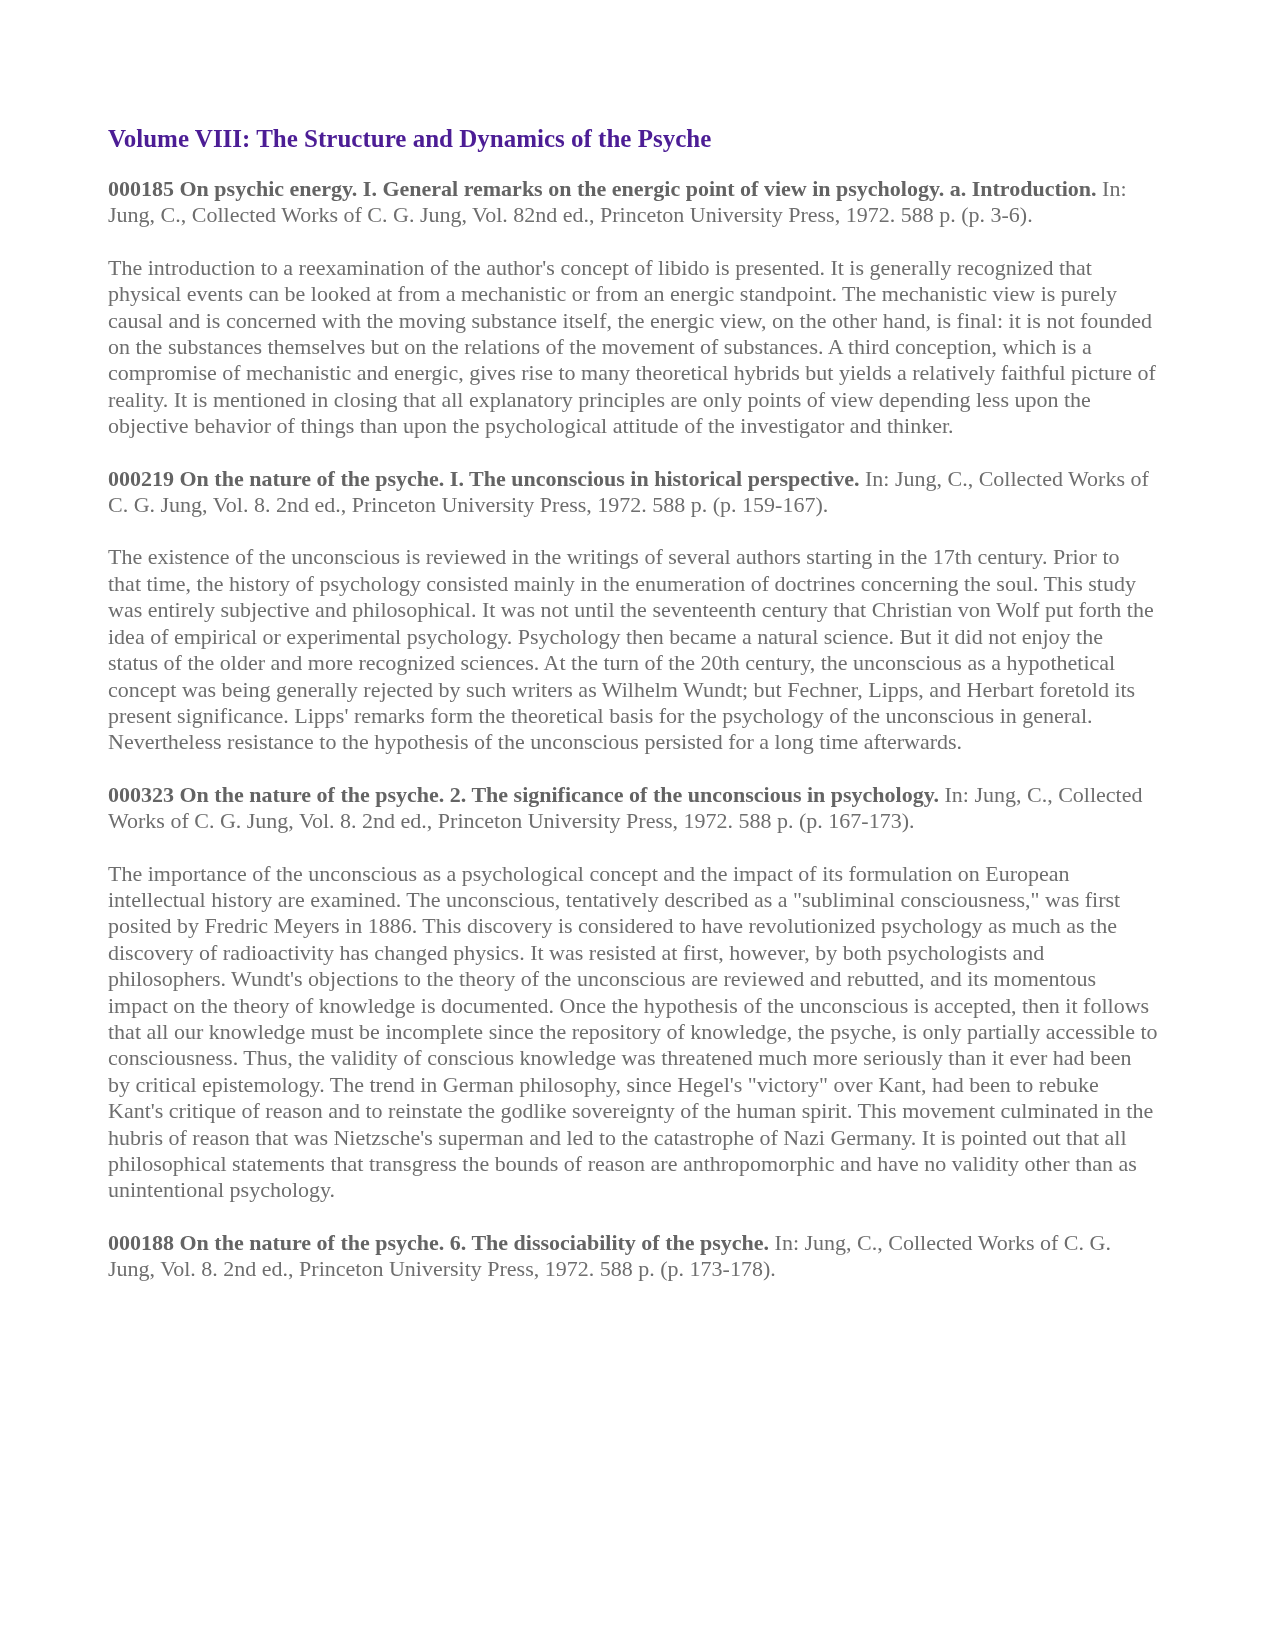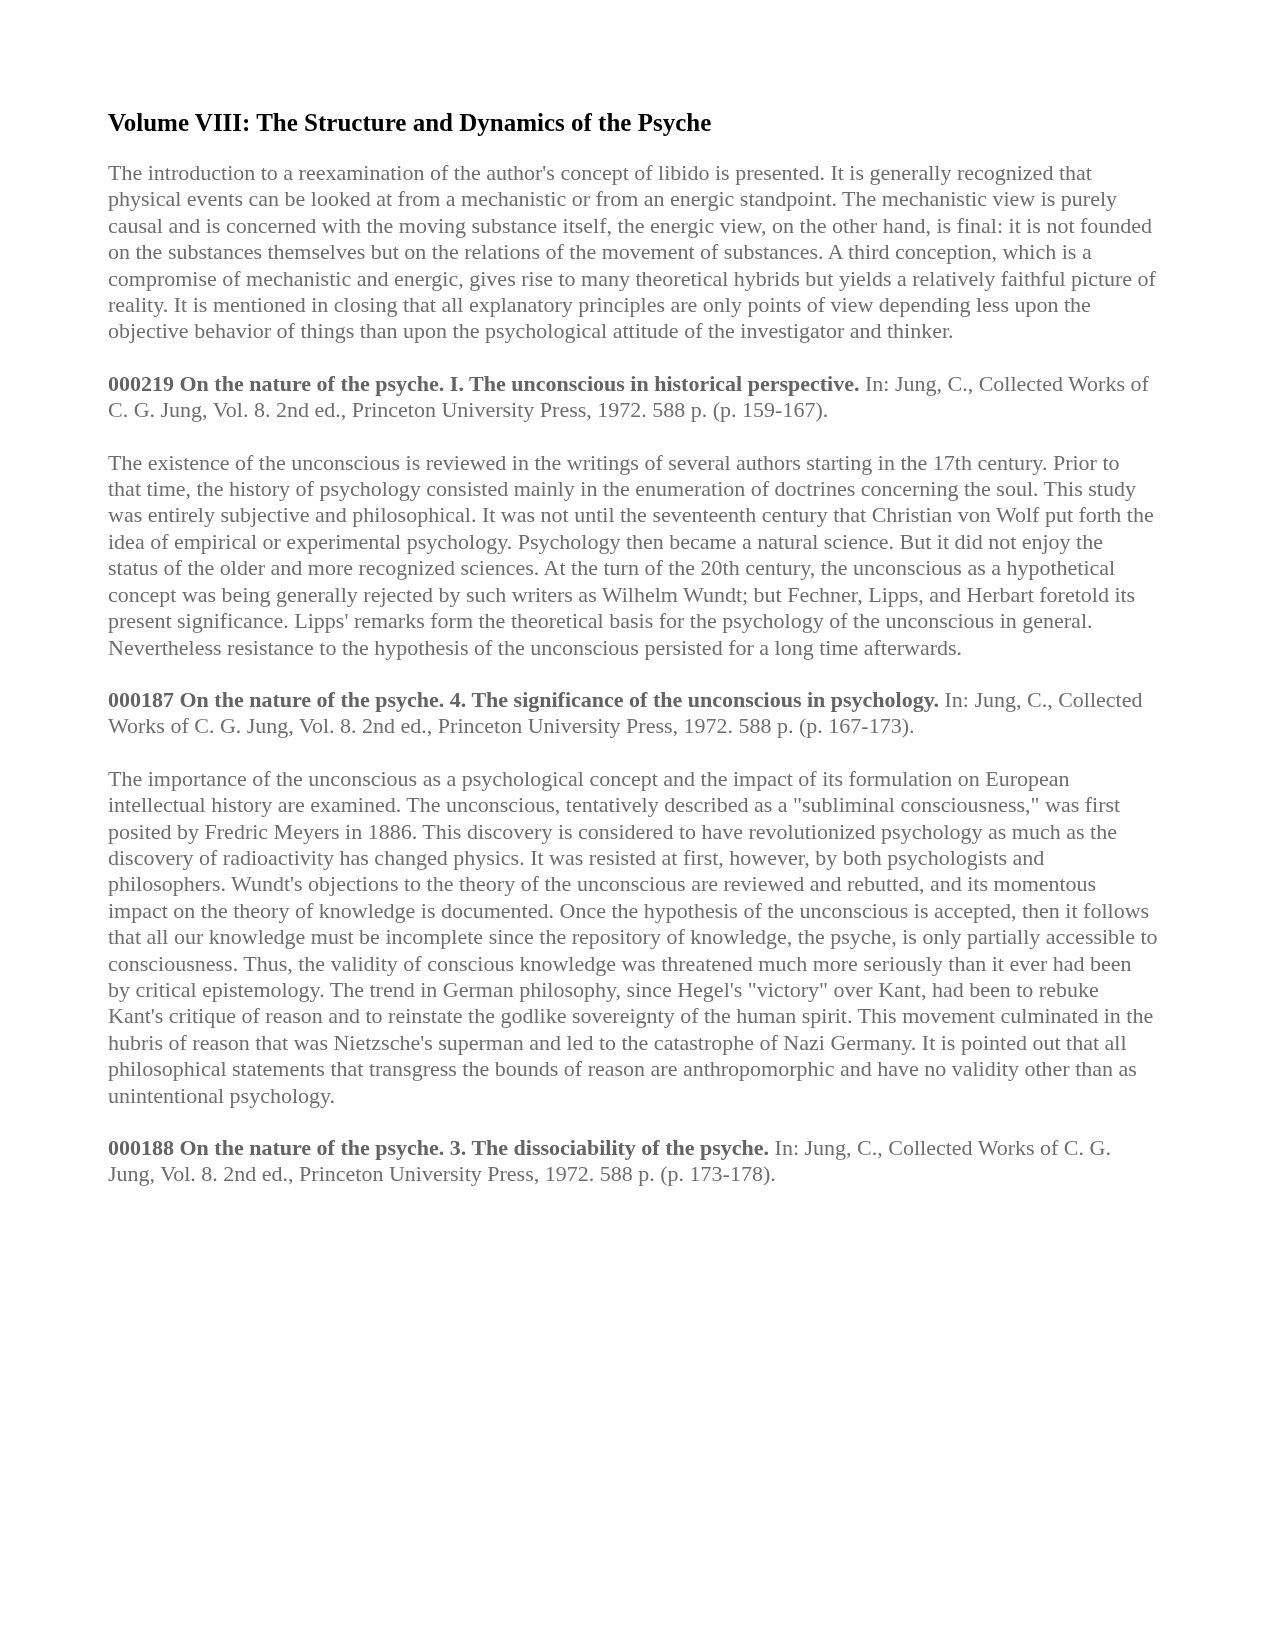--- a/index.html
+++ b/index.html
@@ -18,22 +18,22 @@
     .page {
       position: absolute;
       left: 108px;
       top: 108px;
       width: 1050px;
     }
     .volume-title {
       font-size: 25px;
       font-weight: bold;
       line-height: 30px;
-      margin: 0 0 22px 0;
-      color: #000000;
+      margin: 16px 0 22px 0;
+      color: #4c1d95;
     }
     .entry {
       margin: 0;
     }
     .citation, .abstract {
       font-size: 22px;
       line-height: 26.4px;
       margin: 0 0 26px 0;
       color: #6e6e6e;
     }
@@ -42,29 +42,30 @@
       color: #646464;
     }
   </style>
 </head>
 <body>
 
 <div class="page">
   <h1 class="volume-title">Volume VIII: The Structure and Dynamics of the Psyche</h1>
 
   <div class="entry">
+    <p class="citation"><span class="entry-heading">000185 On psychic energy. I. General remarks on the energic point of view in psychology. a. Introduction.</span><span> In: Jung, C., Collected Works of C. G. Jung, Vol. 82nd ed., Princeton University Press, 1972. 588 p. (p. 3-6).</span></p>
     <p class="abstract">The introduction to a reexamination of the author's concept of libido is presented. It is generally recognized that physical events can be looked at from a mechanistic or from an energic standpoint. The mechanistic view is purely causal and is concerned with the moving substance itself, the energic view, on the other hand, is final: it is not founded on the substances themselves but on the relations of the movement of substances. A third conception, which is a compromise of mechanistic and energic, gives rise to many theoretical hybrids but yields a relatively faithful picture of reality. It is mentioned in closing that all explanatory principles are only points of view depending less upon the objective behavior of things than upon the psychological attitude of the investigator and thinker.</p>
   </div>
 
   <div class="entry">
     <p class="citation"><span class="entry-heading">000219 On the nature of the psyche. I. The unconscious in historical perspective.</span><span> In: Jung, C., Collected Works of C. G. Jung, Vol. 8. 2nd ed., Princeton University Press, 1972. 588 p. (p. 159-167).</span></p>
     <p class="abstract">The existence of the unconscious is reviewed in the writings of several authors starting in the 17th century. Prior to that time, the history of psychology consisted mainly in the enumeration of doctrines concerning the soul. This study was entirely subjective and philosophical. It was not until the seventeenth century that Christian von Wolf put forth the idea of empirical or experimental psychology. Psychology then became a natural science. But it did not enjoy the status of the older and more recognized sciences. At the turn of the 20th century, the unconscious as a hypothetical concept was being generally rejected by such writers as Wilhelm Wundt; but Fechner, Lipps, and Herbart foretold its present significance. Lipps' remarks form the theoretical basis for the psychology of the unconscious in general. Nevertheless resistance to the hypothesis of the unconscious persisted for a long time afterwards.</p>
   </div>
 
   <div class="entry">
-    <p class="citation"><span class="entry-heading">000187 On the nature of the psyche. 4. The significance of the unconscious in psychology.</span><span> In: Jung, C., Collected Works of C. G. Jung, Vol. 8. 2nd ed., Princeton University Press, 1972. 588 p. (p. 167-173).</span></p>
+    <p class="citation"><span class="entry-heading">000323 On the nature of the psyche. 2. The significance of the unconscious in psychology.</span><span> In: Jung, C., Collected Works of C. G. Jung, Vol. 8. 2nd ed., Princeton University Press, 1972. 588 p. (p. 167-173).</span></p>
     <p class="abstract">The importance of the unconscious as a psychological concept and the impact of its formulation on European intellectual history are examined. The unconscious, tentatively described as a "subliminal consciousness," was first posited by Fredric Meyers in 1886. This discovery is considered to have revolutionized psychology as much as the discovery of radioactivity has changed physics. It was resisted at first, however, by both psychologists and philosophers. Wundt's objections to the theory of the unconscious are reviewed and rebutted, and its momentous impact on the theory of knowledge is documented. Once the hypothesis of the unconscious is accepted, then it follows that all our knowledge must be incomplete since the repository of knowledge, the psyche, is only partially accessible to consciousness. Thus, the validity of conscious knowledge was threatened much more seriously than it ever had been by critical epistemology. The trend in German philosophy, since Hegel's "victory" over Kant, had been to rebuke Kant's critique of reason and to reinstate the godlike sovereignty of the human spirit. This movement culminated in the hubris of reason that was Nietzsche's superman and led to the catastrophe of Nazi Germany. It is pointed out that all philosophical statements that transgress the bounds of reason are anthropomorphic and have no validity other than as unintentional psychology.</p>
   </div>
 
   <div class="entry">
-    <p class="citation"><span class="entry-heading">000188 On the nature of the psyche. 3. The dissociability of the psyche.</span><span> In: Jung, C., Collected Works of C. G. Jung, Vol. 8. 2nd ed., Princeton University Press, 1972. 588 p. (p. 173-178).</span></p>
+    <p class="citation"><span class="entry-heading">000188 On the nature of the psyche. 6. The dissociability of the psyche.</span><span> In: Jung, C., Collected Works of C. G. Jung, Vol. 8. 2nd ed., Princeton University Press, 1972. 588 p. (p. 173-178).</span></p>
   </div>
 </div>
 
 </body></html>

